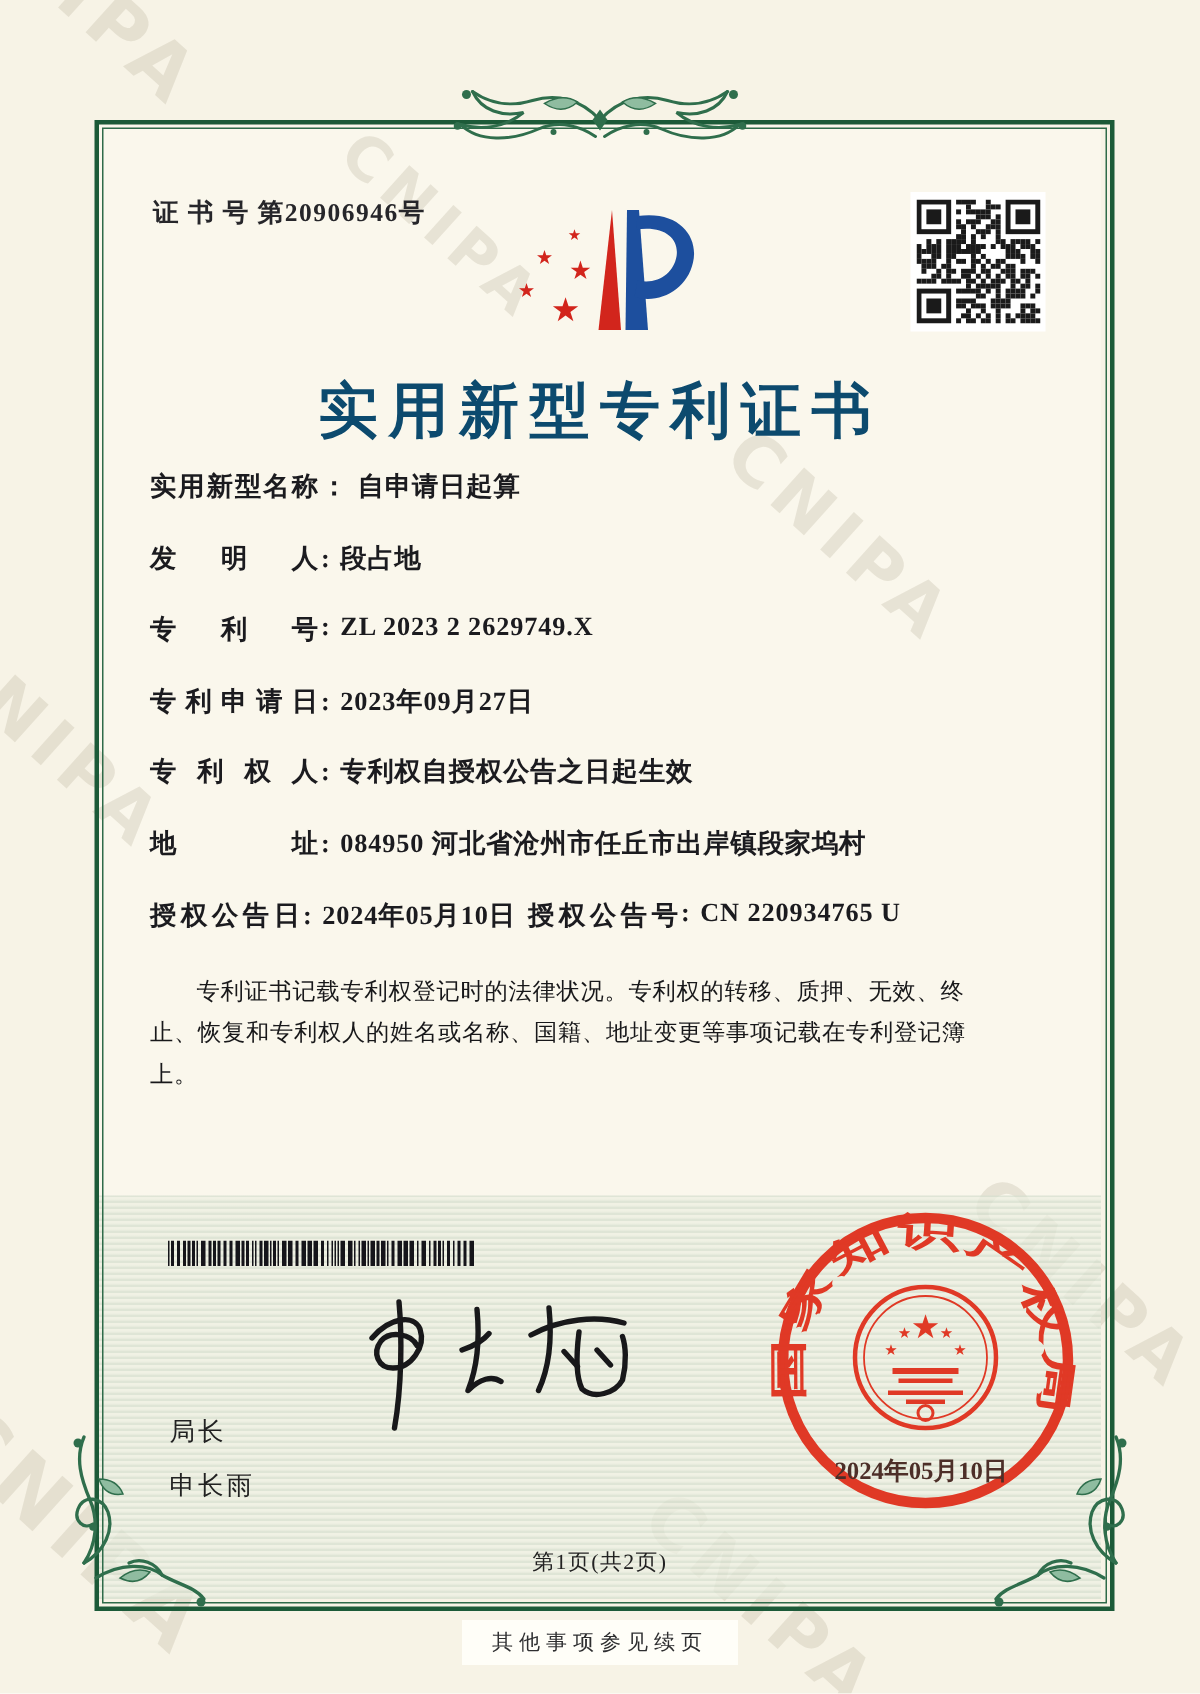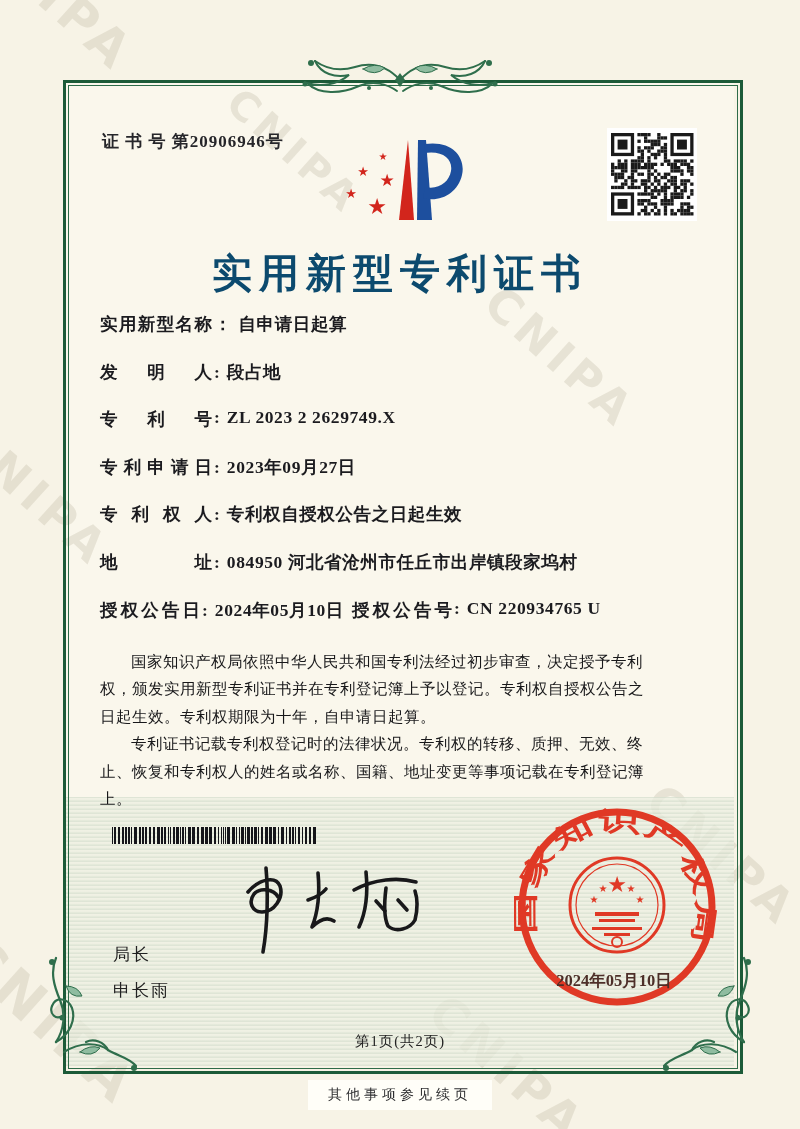--- a/index.html
+++ b/index.html
@@ -456,21 +456,20 @@
             <span>权</span>
             <span>公</span>
             <span>告</span>
             <span>号</span>
           </span><span class="fsep">:</span><span class="fvalue">CN 220934765 U</span>
       </span>
     </div>
   </div>
 
   <div id="paras">
-    <p>国家知识产权局依照中华人民共和国专利法经过初步审查，决定授予专利权，颁发实用新型专利证书并在专利登记簿上予以登记。专利权自授权公告之日起生效。专利权期限为十年，自申请日起算。</p>
     <p>专利证书记载专利权登记时的法律状况。专利权的转移、质押、无效、终止、恢复和专利权人的姓名或名称、国籍、地址变更等事项记载在专利登记簿上。</p>
   </div>
 
   <svg id="barcode-svg" width="208" height="17" viewBox="0 0 208 17">
       <g fill="#15151a">
         <rect x="0" y="0" width="1" height="17"></rect>
         <rect x="2" y="0" width="2" height="17"></rect>
         <rect x="6" y="0" width="2" height="17"></rect>
         <rect x="10" y="0" width="2" height="17"></rect>
         <rect x="13" y="0" width="2" height="17"></rect>

